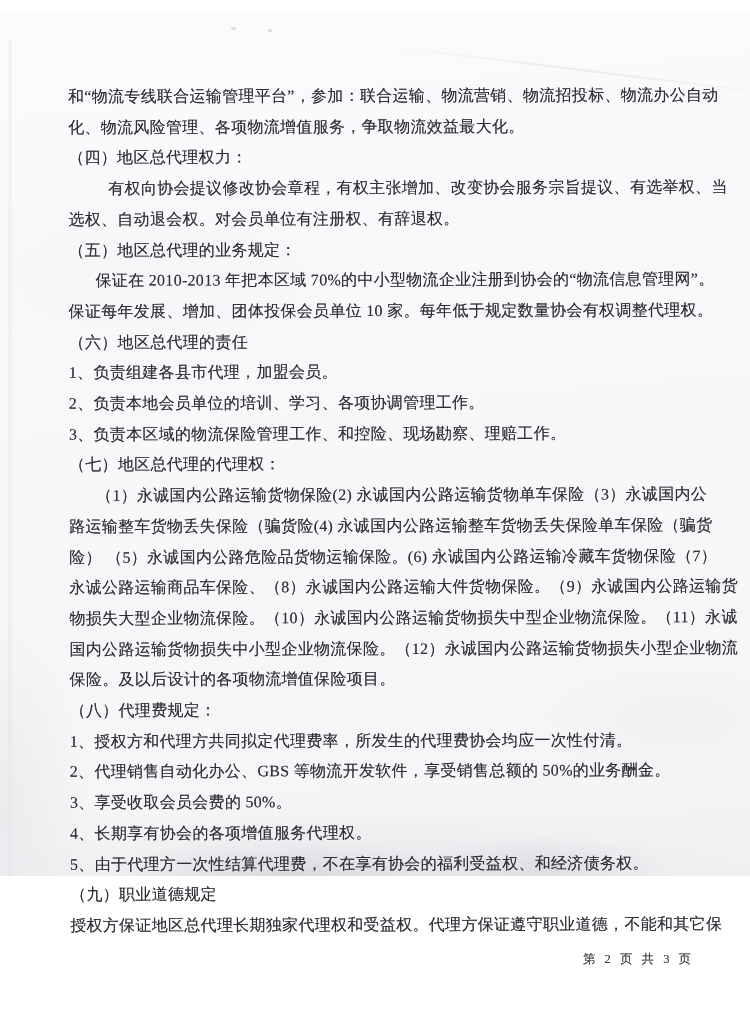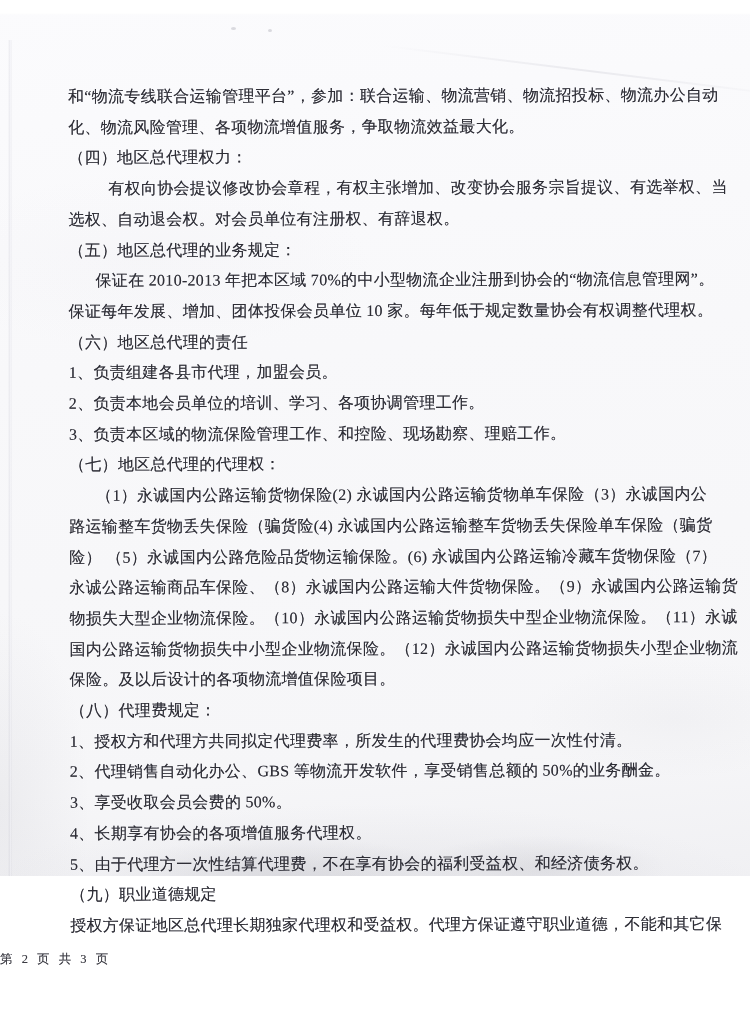--- a/index.html
+++ b/index.html
@@ -80,21 +80,21 @@
     text-shadow: 0 0 0.6px rgba(46,46,60,0.55);
   }
   .line.ind-1 { padding-left: 27px; }
   .line.ind-2 { padding-left: 40px; }
 
   .page-footer {
     position: absolute;
     top: 951px;
     left: 0;
     width: 694px;
-    text-align: left;
+    text-align: right;
     font-size: 12.5px;
     letter-spacing: 3px;
     color: #3a3a42;
     text-shadow: 0 0 0.5px rgba(50,50,60,0.5);
   }
 </style>
 </head>
 <body>
 
 <div class="scan-page">

